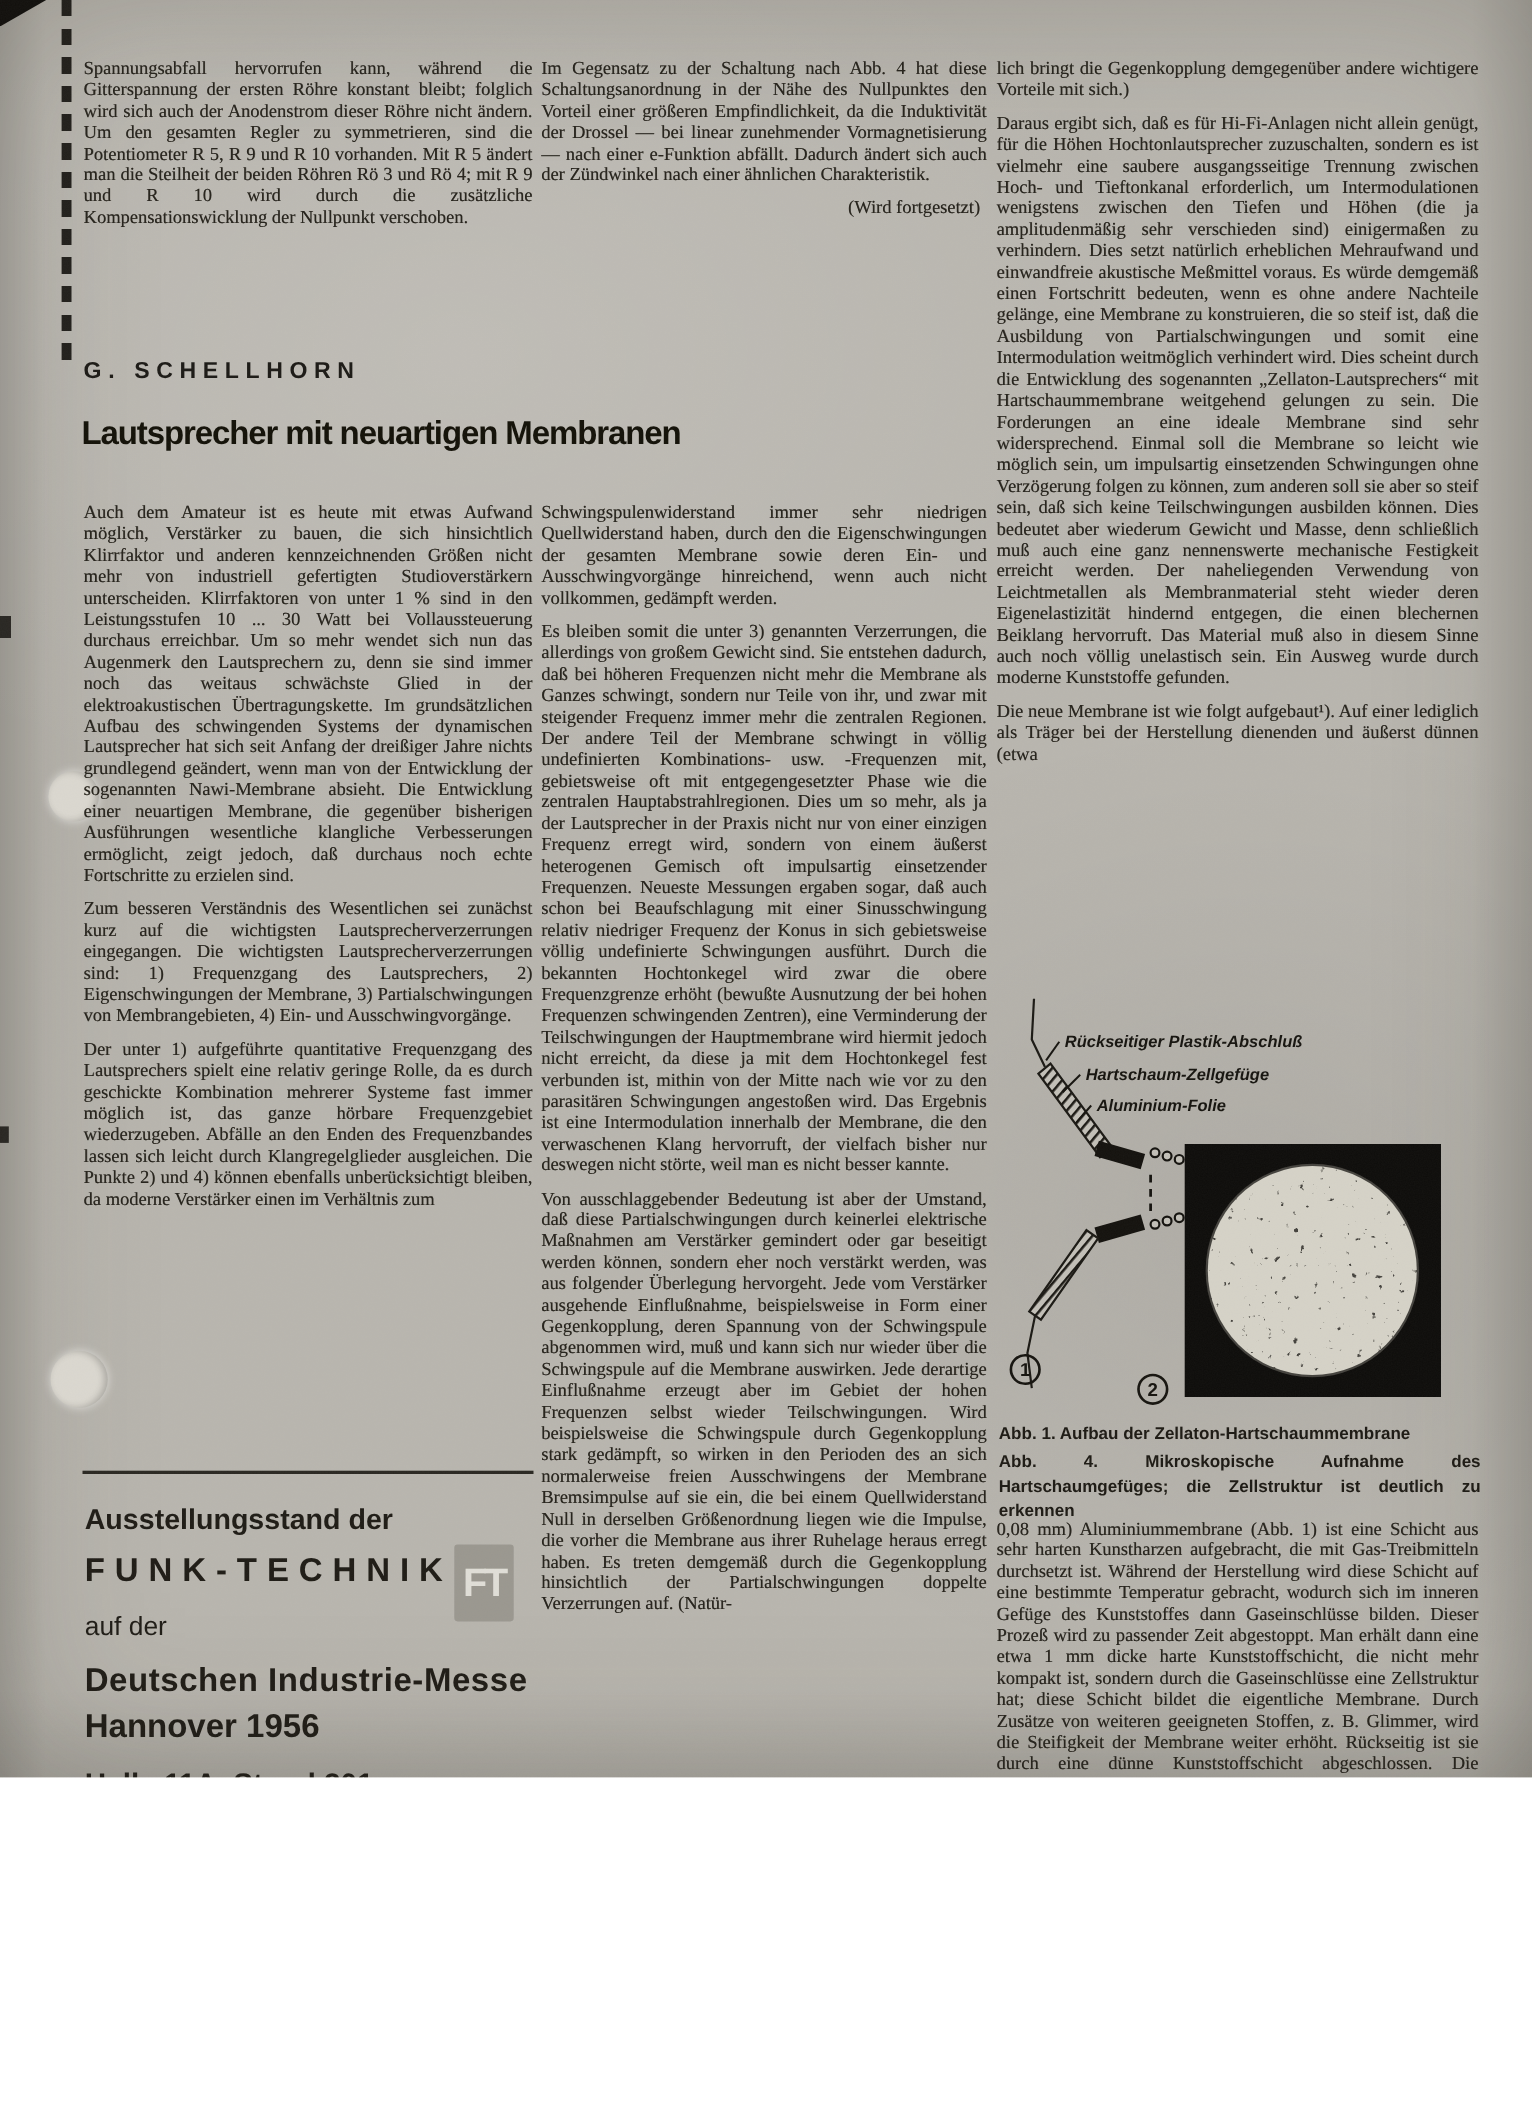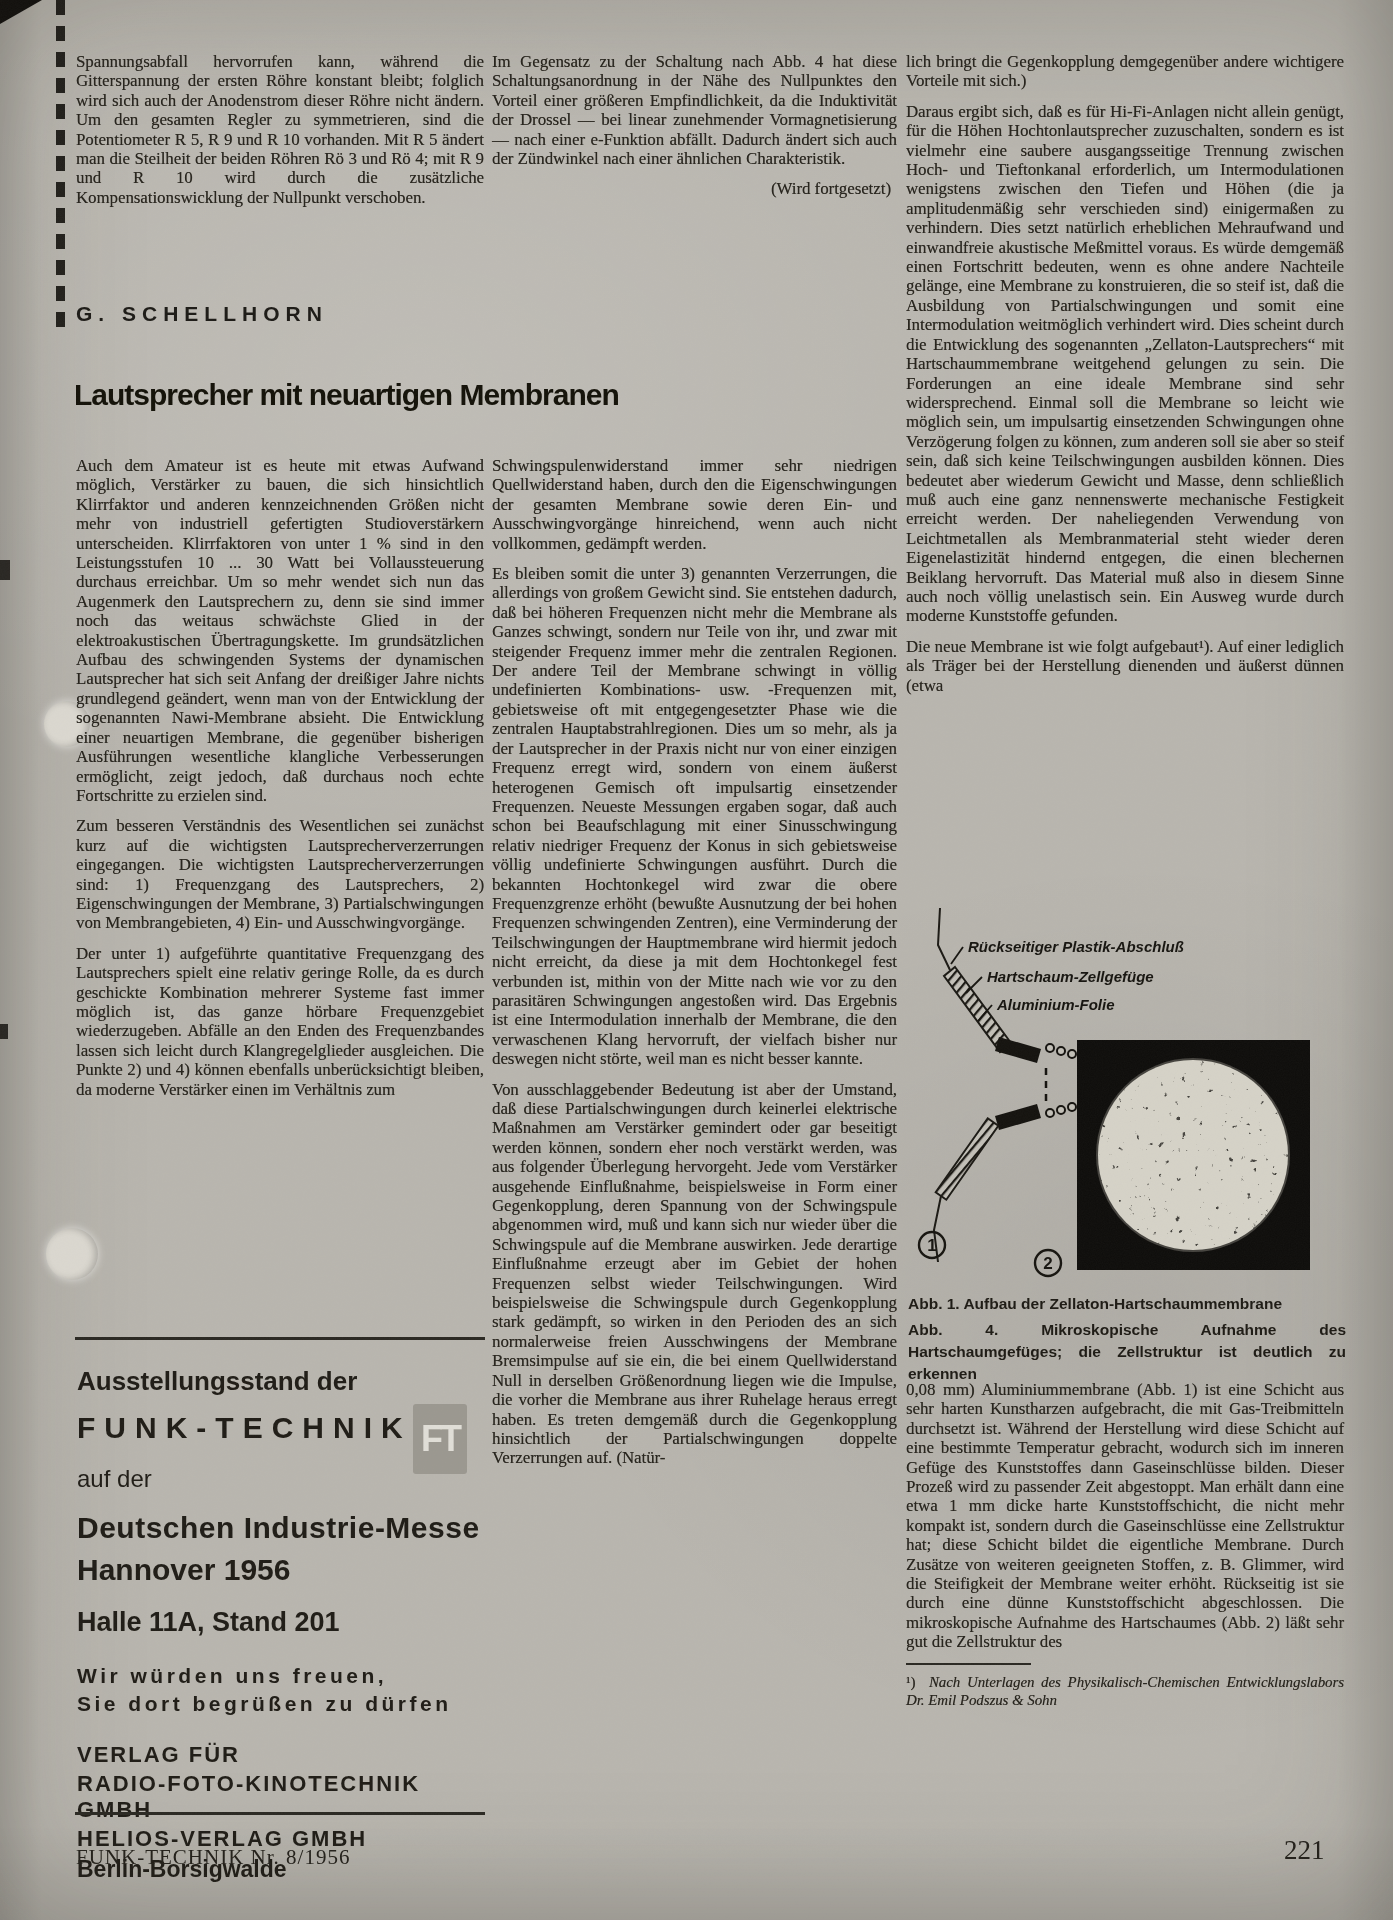--- a/index.html
+++ b/index.html
@@ -1,17 +1,17 @@
 <!DOCTYPE html>
 <html lang="de"><head>
 <meta charset="utf-8">
 <style>
   html,body{margin:0;padding:0;}
   .page{
-    position:relative; width:1393px; height:1920px; overflow:hidden;
+    position:relative; width:1393px; height:1616px; overflow:hidden;
     background:
       radial-gradient(1100px 760px at 30% 20%, rgba(255,255,255,.10), rgba(255,255,255,0) 60%),
       radial-gradient(900px 700px at 82% 68%, rgba(0,0,0,.05), rgba(0,0,0,0) 65%),
       linear-gradient(90deg, rgba(0,0,0,.10), rgba(0,0,0,0) 3%, rgba(0,0,0,0) 96%, rgba(0,0,0,.09)),
       linear-gradient(0deg, rgba(0,0,0,.07), rgba(0,0,0,0) 5%),
       #b9b6af;
     box-shadow: inset 0 0 140px rgba(60,55,45,.25);
     font-family:"Liberation Serif", serif;
     color:#24211b;
   }
@@ -100,21 +100,21 @@
   <div class="abs hole" style="left:46px;top:1228px;width:52px;height:52px;"></div>
 
   <div class="abs serifcol" style="left:76px;top:52px;width:408px;">
     <p>Spannungsabfall hervorrufen kann, während die Gitterspannung der ersten Röhre konstant bleibt; folglich wird sich auch der Anodenstrom dieser Röhre nicht ändern. Um den gesamten Regler zu symmetrieren, sind die Potentiometer R 5, R 9 und R 10 vorhanden. Mit R 5 ändert man die Steilheit der beiden Röhren Rö 3 und Rö 4; mit R 9 und R 10 wird durch die zusätzliche Kompensationswicklung der Nullpunkt verschoben.</p>
   </div>
   <div class="abs serifcol" style="left:492px;top:52px;width:405px;">
     <p>Im Gegensatz zu der Schaltung nach Abb. 4 hat diese Schaltungsanordnung in der Nähe des Nullpunktes den Vorteil einer größeren Empfindlichkeit, da die Induktivität der Drossel — bei linear zunehmender Vormagnetisierung — nach einer e-Funktion abfällt. Dadurch ändert sich auch der Zündwinkel nach einer ähnlichen Charakteristik.</p>
     <p class="wird">(Wird fortgesetzt)</p>
   </div>
 
-  <div class="abs author" style="left:76px;top:302px;text-align:center;">G. SCHELLHORN</div>
+  <div class="abs author" style="left:76px;top:326px;text-align:center;">G. SCHELLHORN</div>
   <div class="abs title" style="left:74px;top:378px;width:880px;">Lautsprecher mit neuartigen Membranen</div>
 
   <div class="abs serifcol" style="left:76px;top:456px;width:408px;">
     <p>Auch dem Amateur ist es heute mit etwas Aufwand möglich, Verstärker zu bauen, die sich hinsichtlich Klirrfaktor und anderen kennzeichnenden Größen nicht mehr von industriell gefertigten Studioverstärkern unterscheiden. Klirrfaktoren von unter 1 % sind in den Leistungsstufen 10 ... 30 Watt bei Vollaussteuerung durchaus erreichbar. Um so mehr wendet sich nun das Augenmerk den Lautsprechern zu, denn sie sind immer noch das weitaus schwächste Glied in der elektroakustischen Übertragungskette. Im grundsätzlichen Aufbau des schwingenden Systems der dynamischen Lautsprecher hat sich seit Anfang der dreißiger Jahre nichts grundlegend geändert, wenn man von der Entwicklung der sogenannten Nawi-Membrane absieht. Die Entwicklung einer neuartigen Membrane, die gegenüber bisherigen Ausführungen wesentliche klangliche Verbesserungen ermöglicht, zeigt jedoch, daß durchaus noch echte Fortschritte zu erzielen sind.</p>
     <p>Zum besseren Verständnis des Wesentlichen sei zunächst kurz auf die wichtigsten Lautsprecherverzerrungen eingegangen. Die wichtigsten Lautsprecherverzerrungen sind: 1) Frequenzgang des Lautsprechers, 2) Eigenschwingungen der Membrane, 3) Partialschwingungen von Membrangebieten, 4) Ein- und Ausschwingvorgänge.</p>
     <p>Der unter 1) aufgeführte quantitative Frequenzgang des Lautsprechers spielt eine relativ geringe Rolle, da es durch geschickte Kombination mehrerer Systeme fast immer möglich ist, das ganze hörbare Frequenzgebiet wiederzugeben. Abfälle an den Enden des Frequenzbandes lassen sich leicht durch Klangregelglieder ausgleichen. Die Punkte 2) und 4) können ebenfalls unberücksichtigt bleiben, da moderne Verstärker einen im Verhältnis zum</p>
   </div>
 
   <div class="abs serifcol" style="left:492px;top:456px;width:405px;">
     <p>Schwingspulenwiderstand immer sehr niedrigen Quellwiderstand haben, durch den die Eigenschwingungen der gesamten Membrane sowie deren Ein- und Ausschwingvorgänge hinreichend, wenn auch nicht vollkommen, gedämpft werden.</p>

